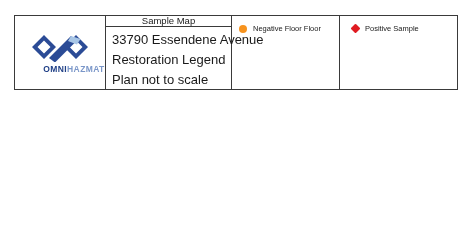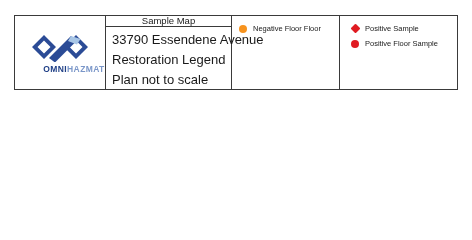--- a/index.html
+++ b/index.html
@@ -222,26 +222,20 @@
 
           <div class="legend-half legend-half-right">
 
             <div class="legend-row">
               <span class="swatch-wrap">
                 <span class="sw-diamond" style="background:#E01B22;"></span>
               </span>
               <span class="legend-label">Positive Sample</span>
             </div>
 
-            <div class="legend-row">
-              <span class="swatch-wrap">
-                <span class="sw-circle" style="background:#E01B22;"></span>
-              </span>
-              <span class="legend-label">Positive Floor Sample</span>
-            </div>
 
           </div>
 
         </div>
       </div>
 
     </div>
   </div>
 </div>
 

